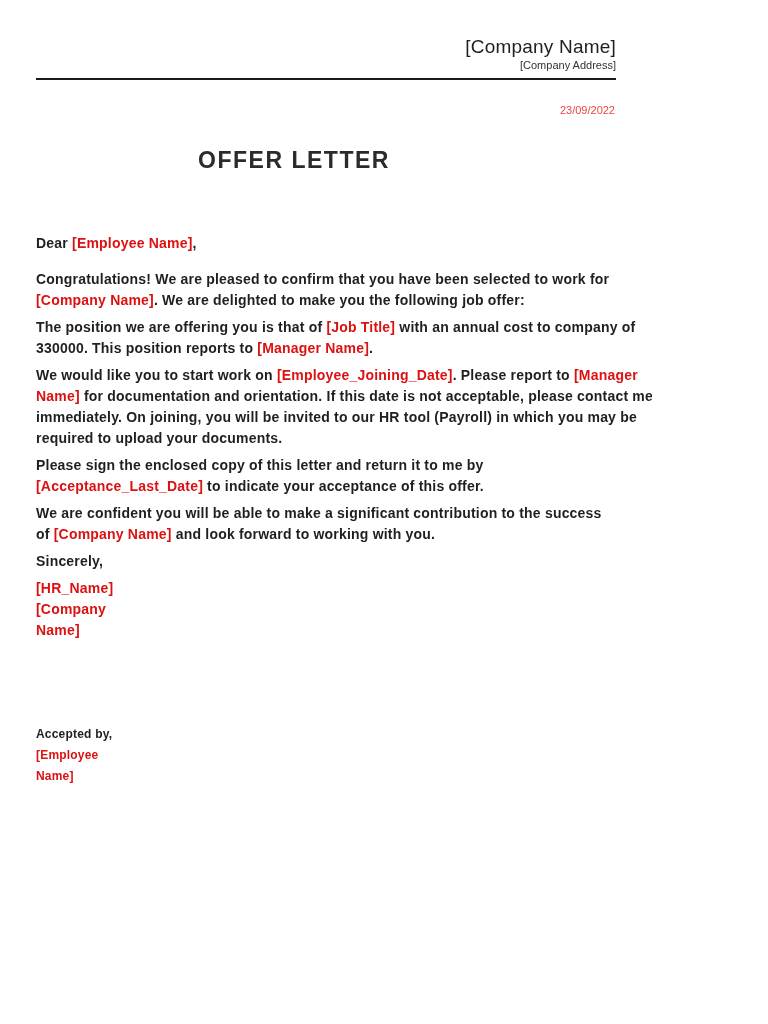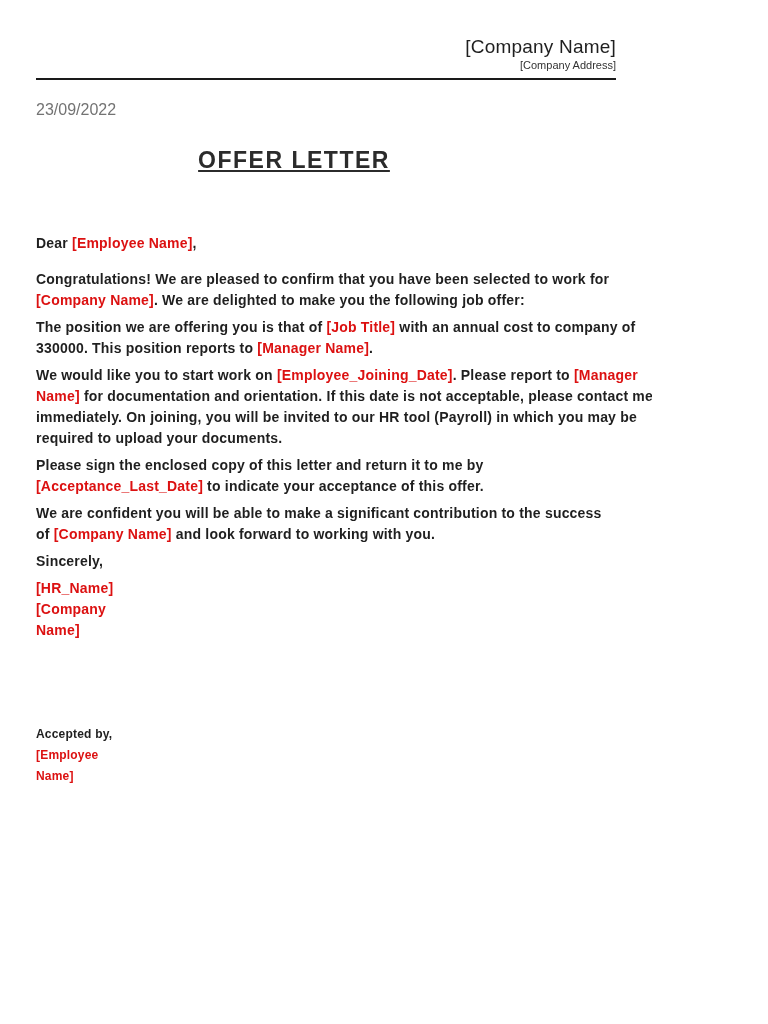--- a/index.html
+++ b/index.html
@@ -31,38 +31,38 @@
   }
   .company-address {
     font-size: 11px;
     line-height: 15px;
     font-weight: 400;
     color: #333333;
   }
   
   .date-row {
     margin: 23px 37px 0 36px;
-    font-size: 16px;
+    text-align: right;
+    font-size: 11px;
     line-height: 14px;
-    color: #737373;
+    color: #ef4444;
   }
   
   .title-row {
     margin-top: 30px;
     padding-right: 64px;
     text-align: center;
   }
   .letter-title {
     display: inline-block;
     font-size: 23px;
     line-height: 26px;
     font-weight: 700;
     letter-spacing: 1.5px;
     color: #2b2b2b;
-    text-decoration: underline;
     text-decoration-thickness: 2px;
     text-underline-offset: 2px;
     text-align: center;
   }
   
   .letter-body {
     margin: 60px 31px 0 36px;
     width: 701px;
     font-size: 14px;
     line-height: 21px;

